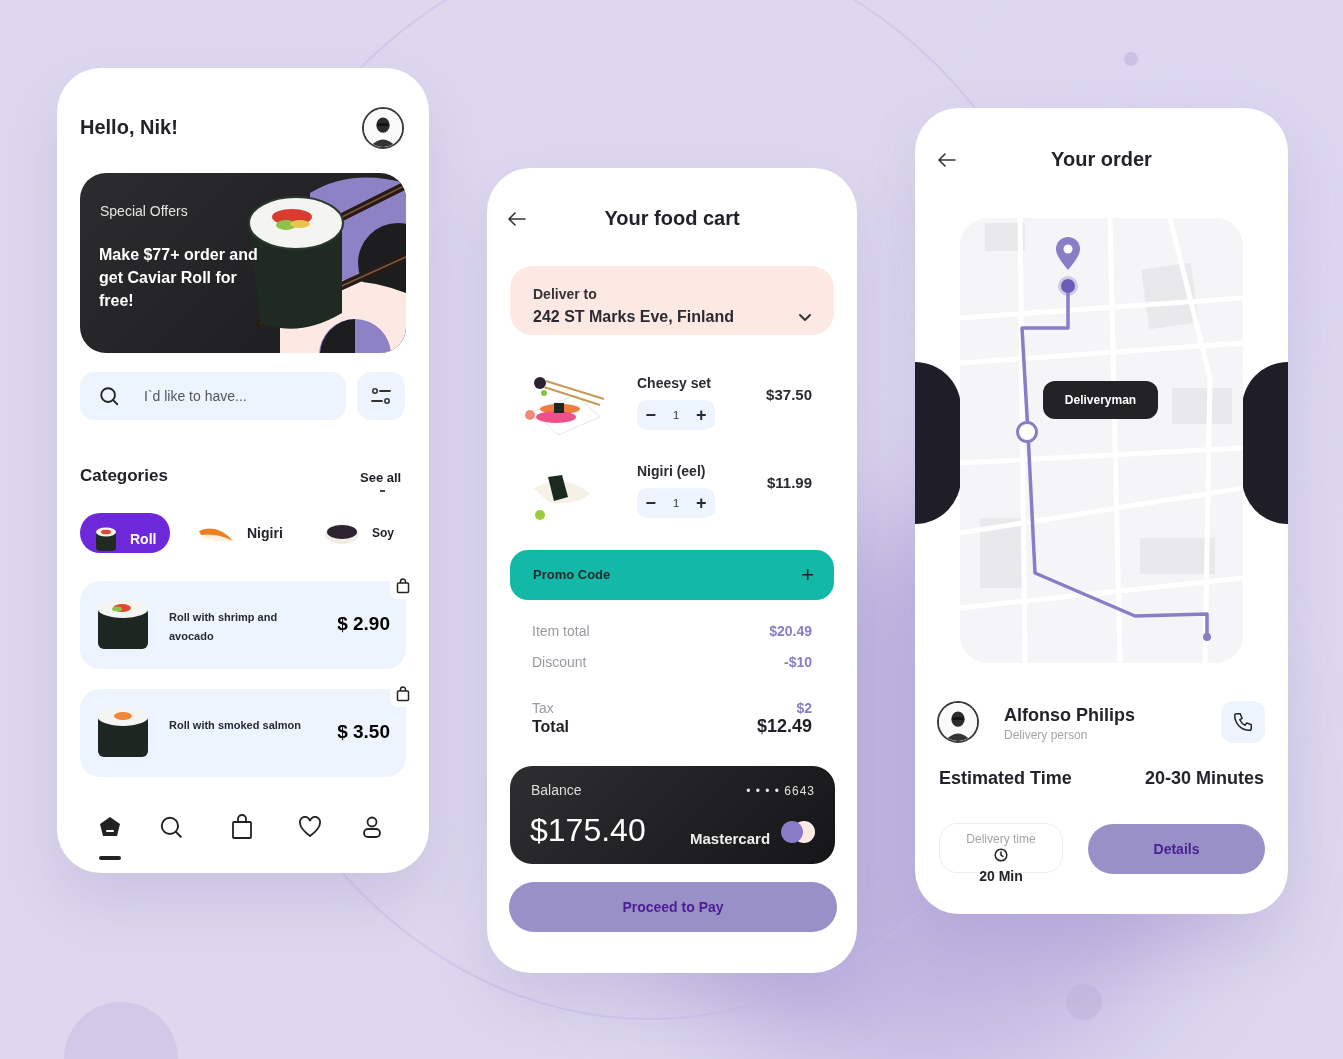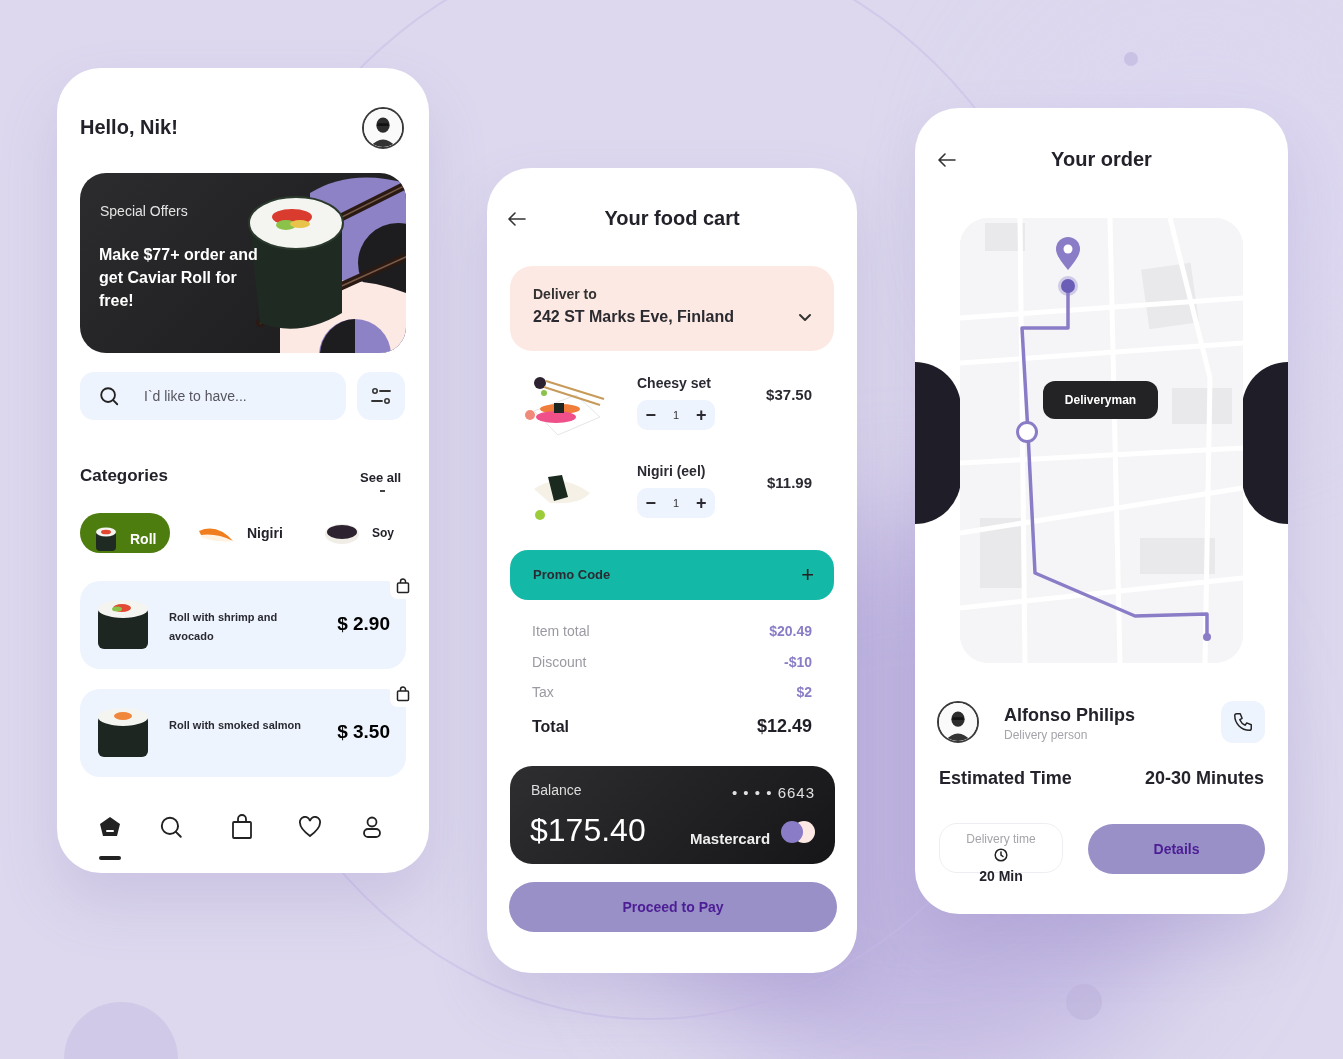--- a/index.html
+++ b/index.html
@@ -49,21 +49,21 @@
   }
   .search input::placeholder { color: #55555e; }
   .filter-btn {
     position: absolute; left: 300px; top: 304px; width: 48px; height: 48px;
     background: #eef4fd; border-radius: 14px; display: flex; align-items: center; justify-content: center;
   }
   .cat-title { position: absolute; left: 23px; top: 398px; font-size: 17px; font-weight: 700; color: #22222a; }
   .see-all { position: absolute; left: 303px; top: 402px; font-size: 13px; font-weight: 600; color: #22222a; }
   .see-all:after { content:""; position: absolute; left: 20px; top: 20px; width: 5px; height: 2px; background:#444; }
   .cat-chip { position: absolute; top: 445px; height: 40px; display: flex; align-items: center; border-radius: 20px; font-size: 14px; font-weight: 700; }
-  .cat-chip.active { background: #4d7c0f; color: #fff; padding: 12px 14px 0 12px; text-align: center; }
+  .cat-chip.active { background: #6d28d9; color: #fff; padding: 12px 14px 0 12px; text-align: center; }
   .cat-chip .cimg { width: 28px; height: 28px; margin-right: 10px; }
 
   .prod {
     position: absolute; left: 23px; width: 326px; height: 88px; background: #eef4fd; border-radius: 20px;
   }
   .prod .pimg { position: absolute; left: 16px; top: 16px; width: 54px; height: 56px; }
   .prod .pname { position: absolute; left: 89px; top: 27px; width: 140px; font-size: 11px; font-weight: 600; line-height: 19px; color: #2a2a32; }
   .prod .pprice { position: absolute; right: 16px; top: 32px; font-size: 19px; font-weight: 700; color: #000000; }
   .bag-btn {
     position: absolute; width: 26px; height: 26px; background: #fff; border-radius: 8px;
@@ -71,21 +71,21 @@
   }
   .nav { position: absolute; left: 0; top: 745px; width: 372px; height: 40px; }
   .nav-item { position: absolute; top: 0; width: 28px; height: 28px; display:flex; align-items:center; justify-content:center; }
   .nav-indicator { position: absolute; left: 42px; top: 43px; width: 22px; height: 4px; border-radius: 2px; background: #222; }
 
   
   #p2 { left: 487px; top: 168px; width: 370px; height: 805px; }
   .back { position: absolute; width: 24px; height: 24px; display:flex; align-items:center; justify-content:center; }
   .scr-title { position: absolute; left: 0; width: 100%; text-align: center; font-size: 20px; font-weight: 700; color: #22222a; }
   .deliver {
-    position: absolute; left: 23px; top: 98px; width: 324px; height: 85px; background: #fde9e3; border-radius: 22px;
+    position: absolute; left: 23px; top: 98px; width: 324px; height: 69px; background: #fde9e3; border-radius: 22px;
   }
   .deliver .dlabel { position: absolute; left: 23px; top: 20px; font-size: 14px; color: #333; font-weight: 600; }
   .deliver .daddr { position: absolute; left: 23px; top: 42px; font-size: 16px; font-weight: 700; color: #2a2a30; }
   .deliver .chev { position: absolute; right: 20px; top: 42px; width: 18px; height: 18px; }
   .cart-item { position: absolute; left: 23px; width: 324px; height: 80px; }
   .cart-item .cimg2 { position: absolute; left: 10px; top: 0; width: 86px; height: 64px; }
   .cart-item .cname { position: absolute; left: 127px; top: 0; font-size: 14px; font-weight: 600; color: #2a2a32; }
   .stepper {
     position: absolute; left: 127px; top: 25px; width: 78px; height: 30px; background: #eef4fd; border-radius: 10px;
     display: flex; align-items: center; justify-content: space-around; font-size: 11px; color: #333;
@@ -100,21 +100,21 @@
   .sum-row { position: absolute; left: 45px; width: 280px; display:flex; justify-content: space-between; font-size: 14px; }
   .sum-row .sl { color: #9a9aa2; }
   .sum-row .sv { color: #8a7cc6; font-weight: 600; }
   .sum-row.total .sl { color: #1f1f27; font-weight: 700; font-size: 16px; }
   .sum-row.total .sv { color: #1f1f27; font-weight: 700; font-size: 18px; }
   .balance {
     position: absolute; left: 23px; top: 598px; width: 325px; height: 98px; border-radius: 22px;
     background: linear-gradient(135deg,#2e2e30,#161618);
   }
   .balance .bl { position: absolute; left: 21px; top: 16px; font-size: 14px; color: #ddd; }
-  .balance .bcard { position: absolute; right: 20px; top: 18px; font-size: 15px; color: #e0e0e0; letter-spacing: 1px; }
+  .balance .bcard { position: absolute; right: 20px; top: 18px; font-size: 12px; color: #e0e0e0; letter-spacing: 1px; }
   .balance .bamt { position: absolute; left: 20px; top: 46px; font-size: 32px; color: #fff; font-weight: 400; }
   .balance .bbrand { position: absolute; left: 180px; top: 64px; font-size: 15px; font-weight: 600; color: #eee; }
   .balance .mc { position: absolute; left: 268px; top: 52px; width: 40px; height: 28px; }
   .cta {
     position: absolute; height: 50px; background: #9890c6; border-radius: 25px; color: #4c1d95;
     font-size: 14px; font-weight: 700; display: flex; align-items: center; justify-content: center; border: none;
     font-family: "Liberation Sans", sans-serif; cursor: pointer; text-align: right;
   }
   #p2 .cta { left: 22px; top: 714px; width: 328px; }
 
@@ -360,21 +360,21 @@
   </div>
 
   <div class="sum-row" style="top:455px;">
     <span class="sl">Item total</span>
     <span class="sv">$20.49</span>
   </div>
   <div class="sum-row" style="top:486px;">
     <span class="sl">Discount</span>
     <span class="sv">-$10</span>
   </div>
-  <div class="sum-row" style="top:516px;">
+  <div class="sum-row" style="top:532px;">
     <span class="sl">Tax</span>
     <span class="sv">$2</span>
   </div>
   <div class="sum-row total" style="top:548px;align-items:center;">
     <span class="sl">Total</span>
     <span class="sv">$12.49</span>
   </div>
 
   <div class="balance">
     <div class="bl">Balance</div>

